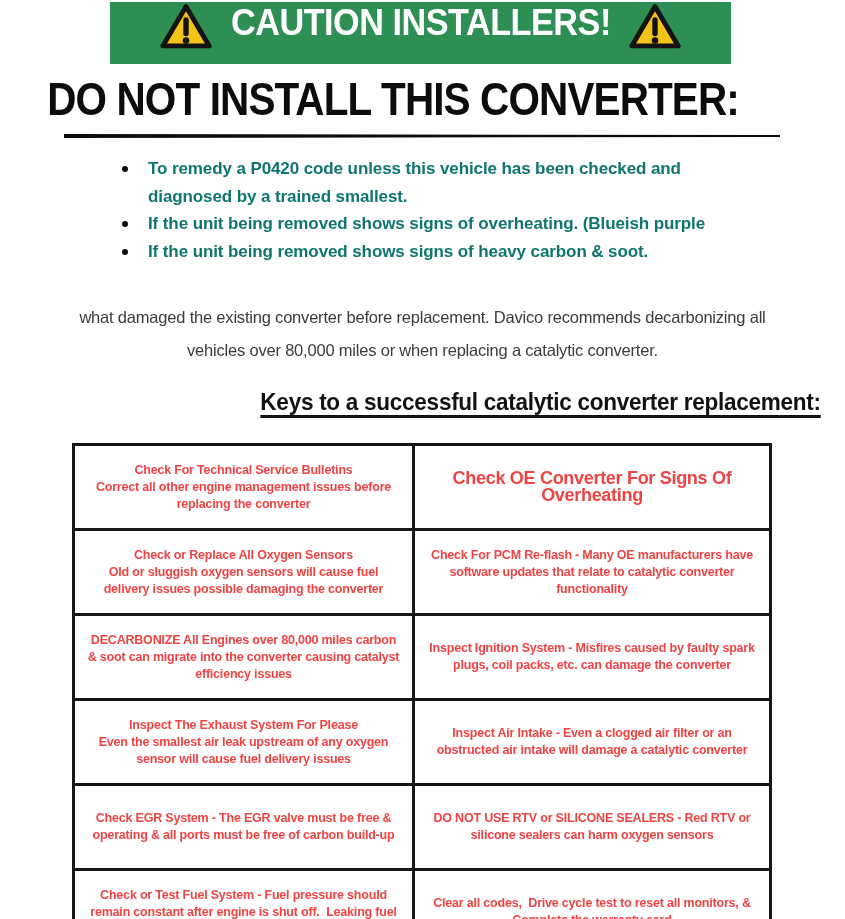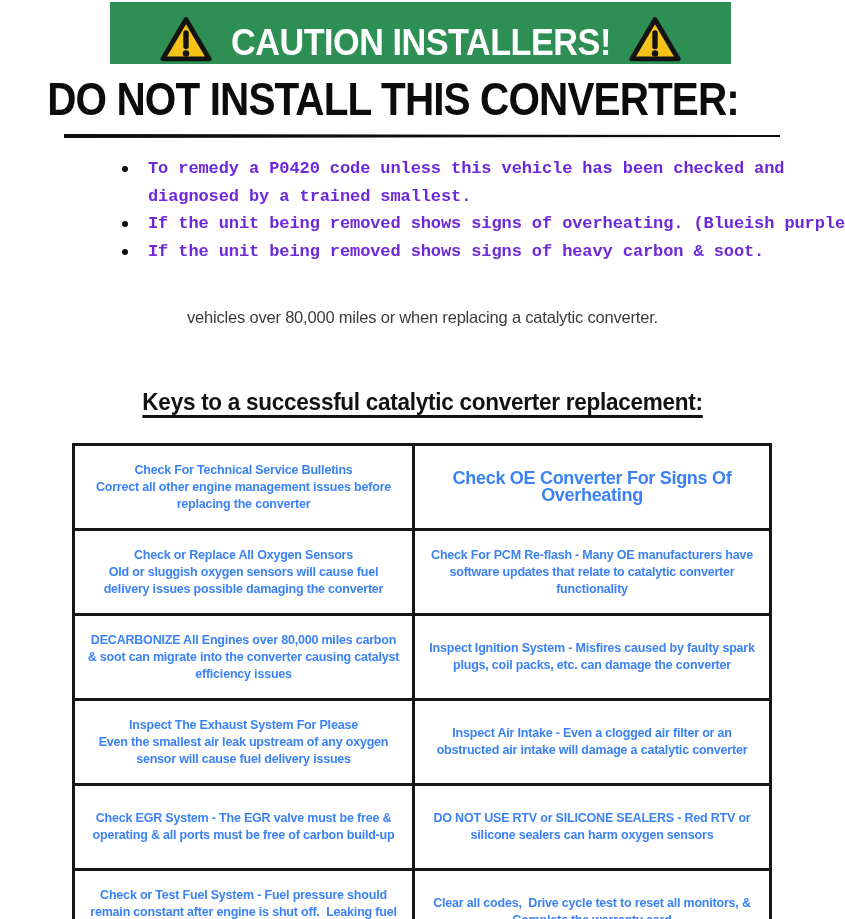--- a/index.html
+++ b/index.html
@@ -4,21 +4,21 @@
 <style>
   html,body { margin:0; padding:0; background:#ffffff; }
   .page {
     position:relative; width:845px; height:919px; background:#ffffff;
     font-family:"Liberation Sans", sans-serif; overflow:hidden;
   }
 
   
   .banner {
     position:absolute; top:2px; left:110px; width:621px; height:62px;
-    background:#2e8f54; display:flex; align-items:flex-end; justify-content:center; gap:8px;
+    background:#2e8f54; display:flex; align-items:flex-start; justify-content:center; gap:8px;
   }
   .banner-title {
     color:#ffffff; font-weight:bold; font-size:36px; letter-spacing:-0.5px;
     white-space:nowrap; display:inline-block; transform:scaleX(0.95);
   }
   .warn-icon { flex:0 0 auto; display:block; }
 
   
   .h1wrap { position:absolute; top:72px; left:0; width:700px; text-align:center; }
   .h1 {
@@ -29,53 +29,53 @@
   
   .rule {
     position:absolute; top:134px; left:64px; width:716px; height:4px; background:#0d0d0d;
     clip-path:polygon(0 0, 100% 28%, 100% 72%, 0 100%);
   }
 
   
   .bullets { position:absolute; top:155px; left:118px; margin:0; padding:0; list-style:none; }
   .bullets li {
     position:relative; padding-left:30px; font-weight:bold; font-size:17px;
-    color:#6d28d9; line-height:27.5px; letter-spacing:-0.1px;font-family:Liberation Mono, monospace;
+    color:#0f766e; line-height:27.5px; letter-spacing:-0.1px;
   }
   .bullets li::before {
     content:""; position:absolute; left:4px; top:11px; width:6px; height:6px;
     border-radius:50%; background:#0d0d0d;
   }
   .bln { display:block; white-space:nowrap; }
 
   
   .intro {
     position:absolute; top:301px; left:0; width:845px; text-align:center;
     font-size:16.5px; line-height:33px; color:#3b3b3b; letter-spacing:-0.2px;
   }
   .iln { display:block; white-space:nowrap; }
 
   
-  .h2wrap { position:absolute; top:388px; left:0; width:845px; text-align:center; }
+  .h2wrap { position:absolute; top:388px; left:0; width:845px; text-align:right; }
   .h2 {
     display:inline-block; font-size:24.5px; font-weight:bold; color:#121212;
     letter-spacing:-0.3px; white-space:nowrap; transform:scaleX(0.92);
     text-decoration:underline; text-decoration-thickness:2.5px; text-underline-offset:5px;
   }
 
   
   .keys-table {
     position:absolute; top:443px; left:72px; width:697px;
     border-collapse:collapse; table-layout:fixed;
   }
   .keys-table col.c-left  { width:340px; }
   .keys-table col.c-right { width:357px; }
   .keys-table td {
     border:3px solid #161616; height:74px; text-align:center; vertical-align:middle;
-    font-weight:bold; font-size:12.5px; line-height:17px; color:#3b82f6;
+    font-weight:bold; font-size:12.5px; line-height:17px; color:#ef4444;
     letter-spacing:-0.2px; padding:4px 10px;
   }
   .ln { display:block; white-space:pre-wrap; }
   .ln.big { font-size:18px; letter-spacing:-0.3px; }
 </style>
 </head>
 <body>
 
 <div class="page">
 
@@ -106,20 +106,21 @@
     </li>
     <li>
       <span class="bln">If the unit being removed shows signs of overheating. (Blueish purple</span>
     </li>
     <li>
       <span class="bln">If the unit being removed shows signs of heavy carbon &amp; soot.</span>
     </li>
   </ul>
 
   <div class="intro">
+    <span class="iln">what damaged the existing converter before replacement. Davico recommends decarbonizing all</span>
     <span class="iln">vehicles over 80,000 miles or when replacing a catalytic converter.</span>
   </div>
 
   <div class="h2wrap">
     <span class="h2">Keys to a successful catalytic converter replacement:</span>
   </div>
 
   <table class="keys-table">
     <colgroup>
         <col class="c-left">

